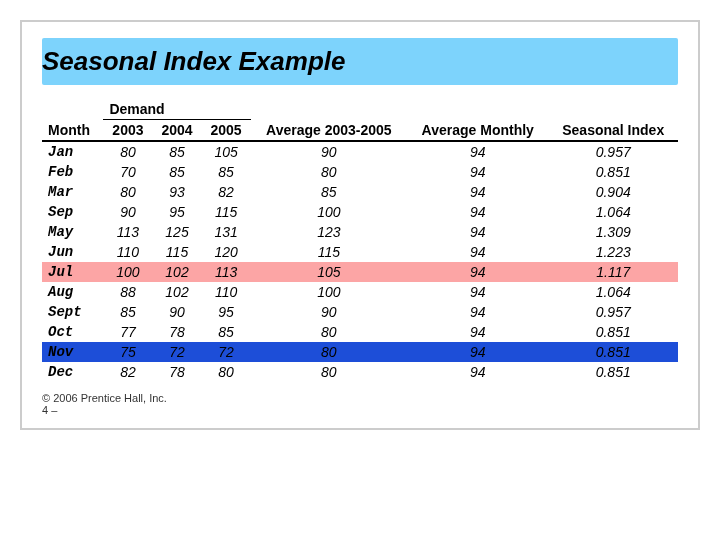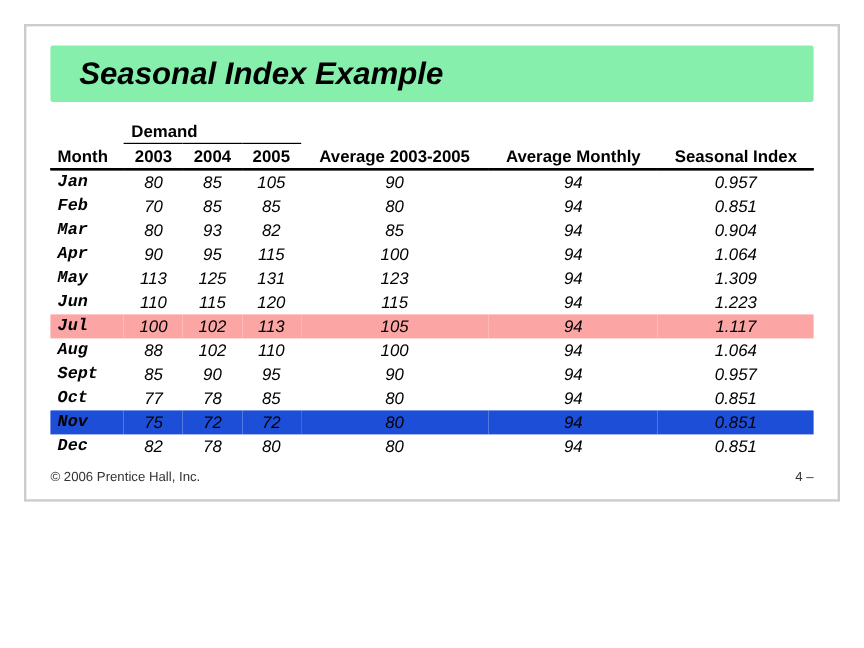--- a/index.html
+++ b/index.html
@@ -18,22 +18,22 @@
 
     .slide-container {
       width: 680px;
       background: #ffffff;
       border: 2px solid #cccccc;
       padding: 16px 20px 12px 20px;
       position: relative;
     }
 
     .title-bar {
-      background: #86efac;
-      padding: 8px 24px;
+      background: #7dd3fc;
+      padding: 8px 0;
       margin-bottom: 14px;
       border-radius: 2px;
     }
 
     .title-bar h1 {
       font-size: 26px;
       font-weight: bold;
       color: #000000;
       font-style: italic;
     }
@@ -69,20 +69,21 @@
       font-family: Liberation Mono, monospace;
     }
 
     .footer {
       display: flex;
       justify-content: space-between;
       margin-top: 10px;
       font-size: 11px;
       color: #333;
       width: 100%;
+      flex-direction: column;
     }
   </style>
 </head>
 <body>
 
 <div class="slide-container">
   <div class="title-bar">
     <h1>Seasonal Index Example</h1>
   </div>
 
@@ -131,21 +132,21 @@
         <tr style="background: rgb(255, 255, 255);">
           <td class="month-cell">Mar</td>
           <td>80</td>
           <td>93</td>
           <td>82</td>
           <td>85</td>
           <td>94</td>
           <td>0.904</td>
         </tr>
         <tr>
-          <td class="month-cell">Apr</td>
+          <td class="month-cell">Sep</td>
           <td>90</td>
           <td>95</td>
           <td>115</td>
           <td>100</td>
           <td>94</td>
           <td>1.064</td>
         </tr>
         <tr style="background: rgb(255, 255, 255);">
           <td class="month-cell">May</td>
           <td>113</td>

